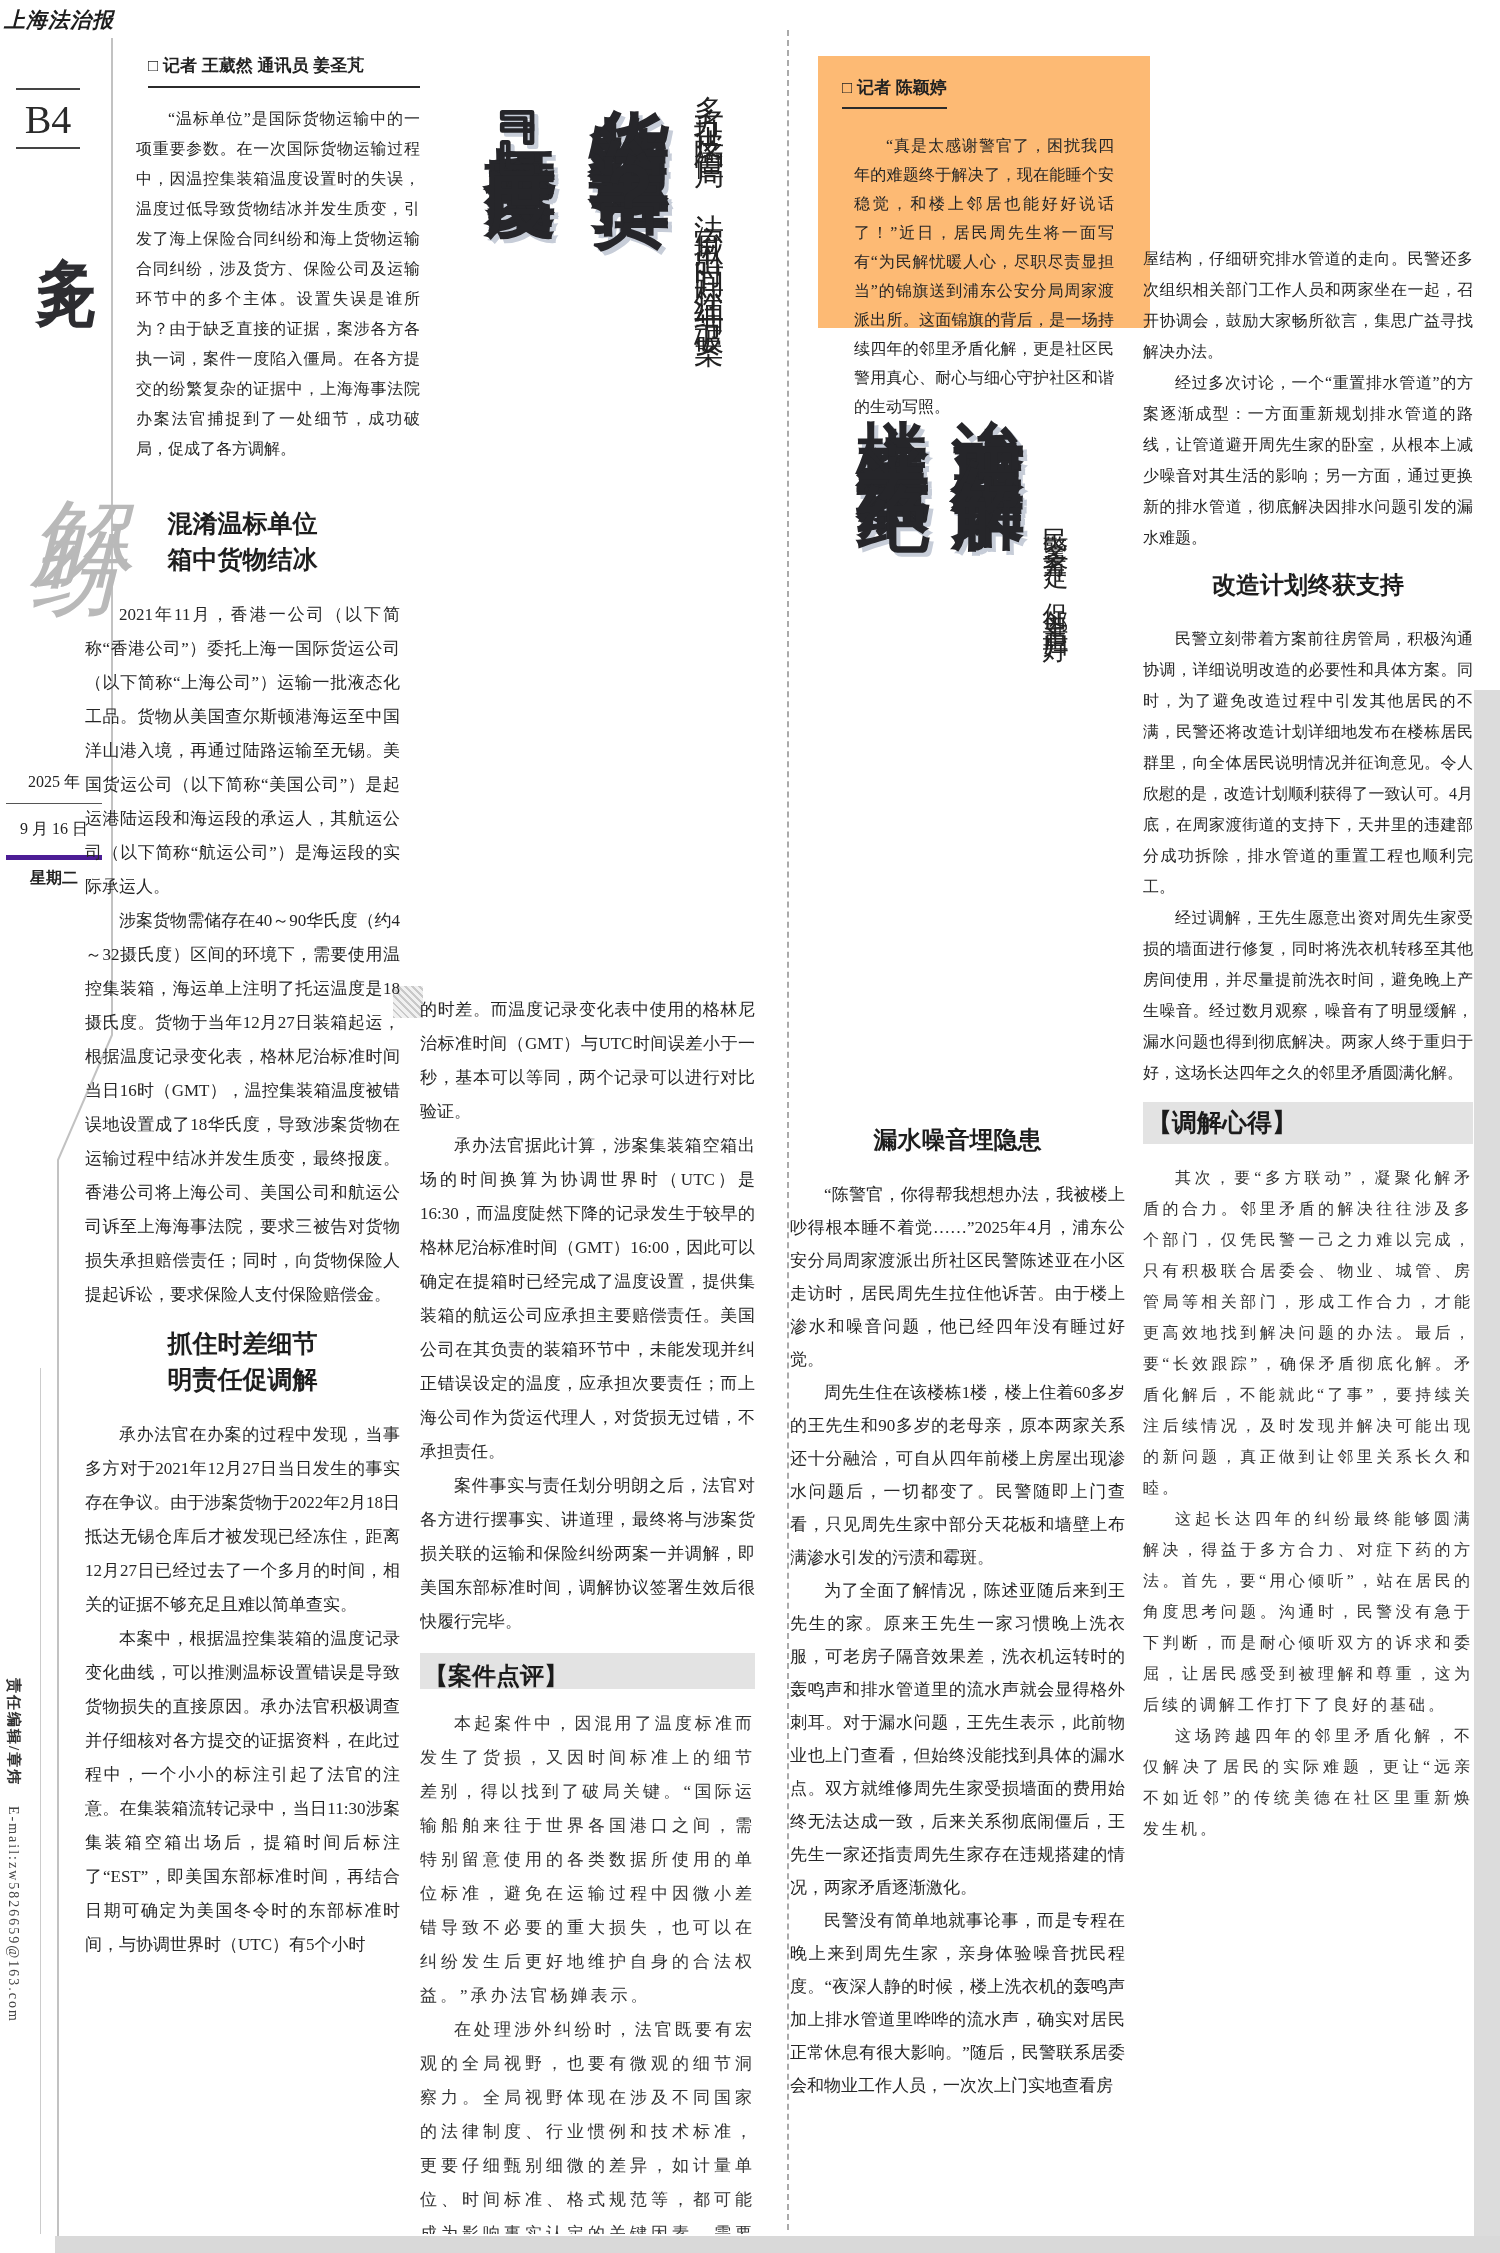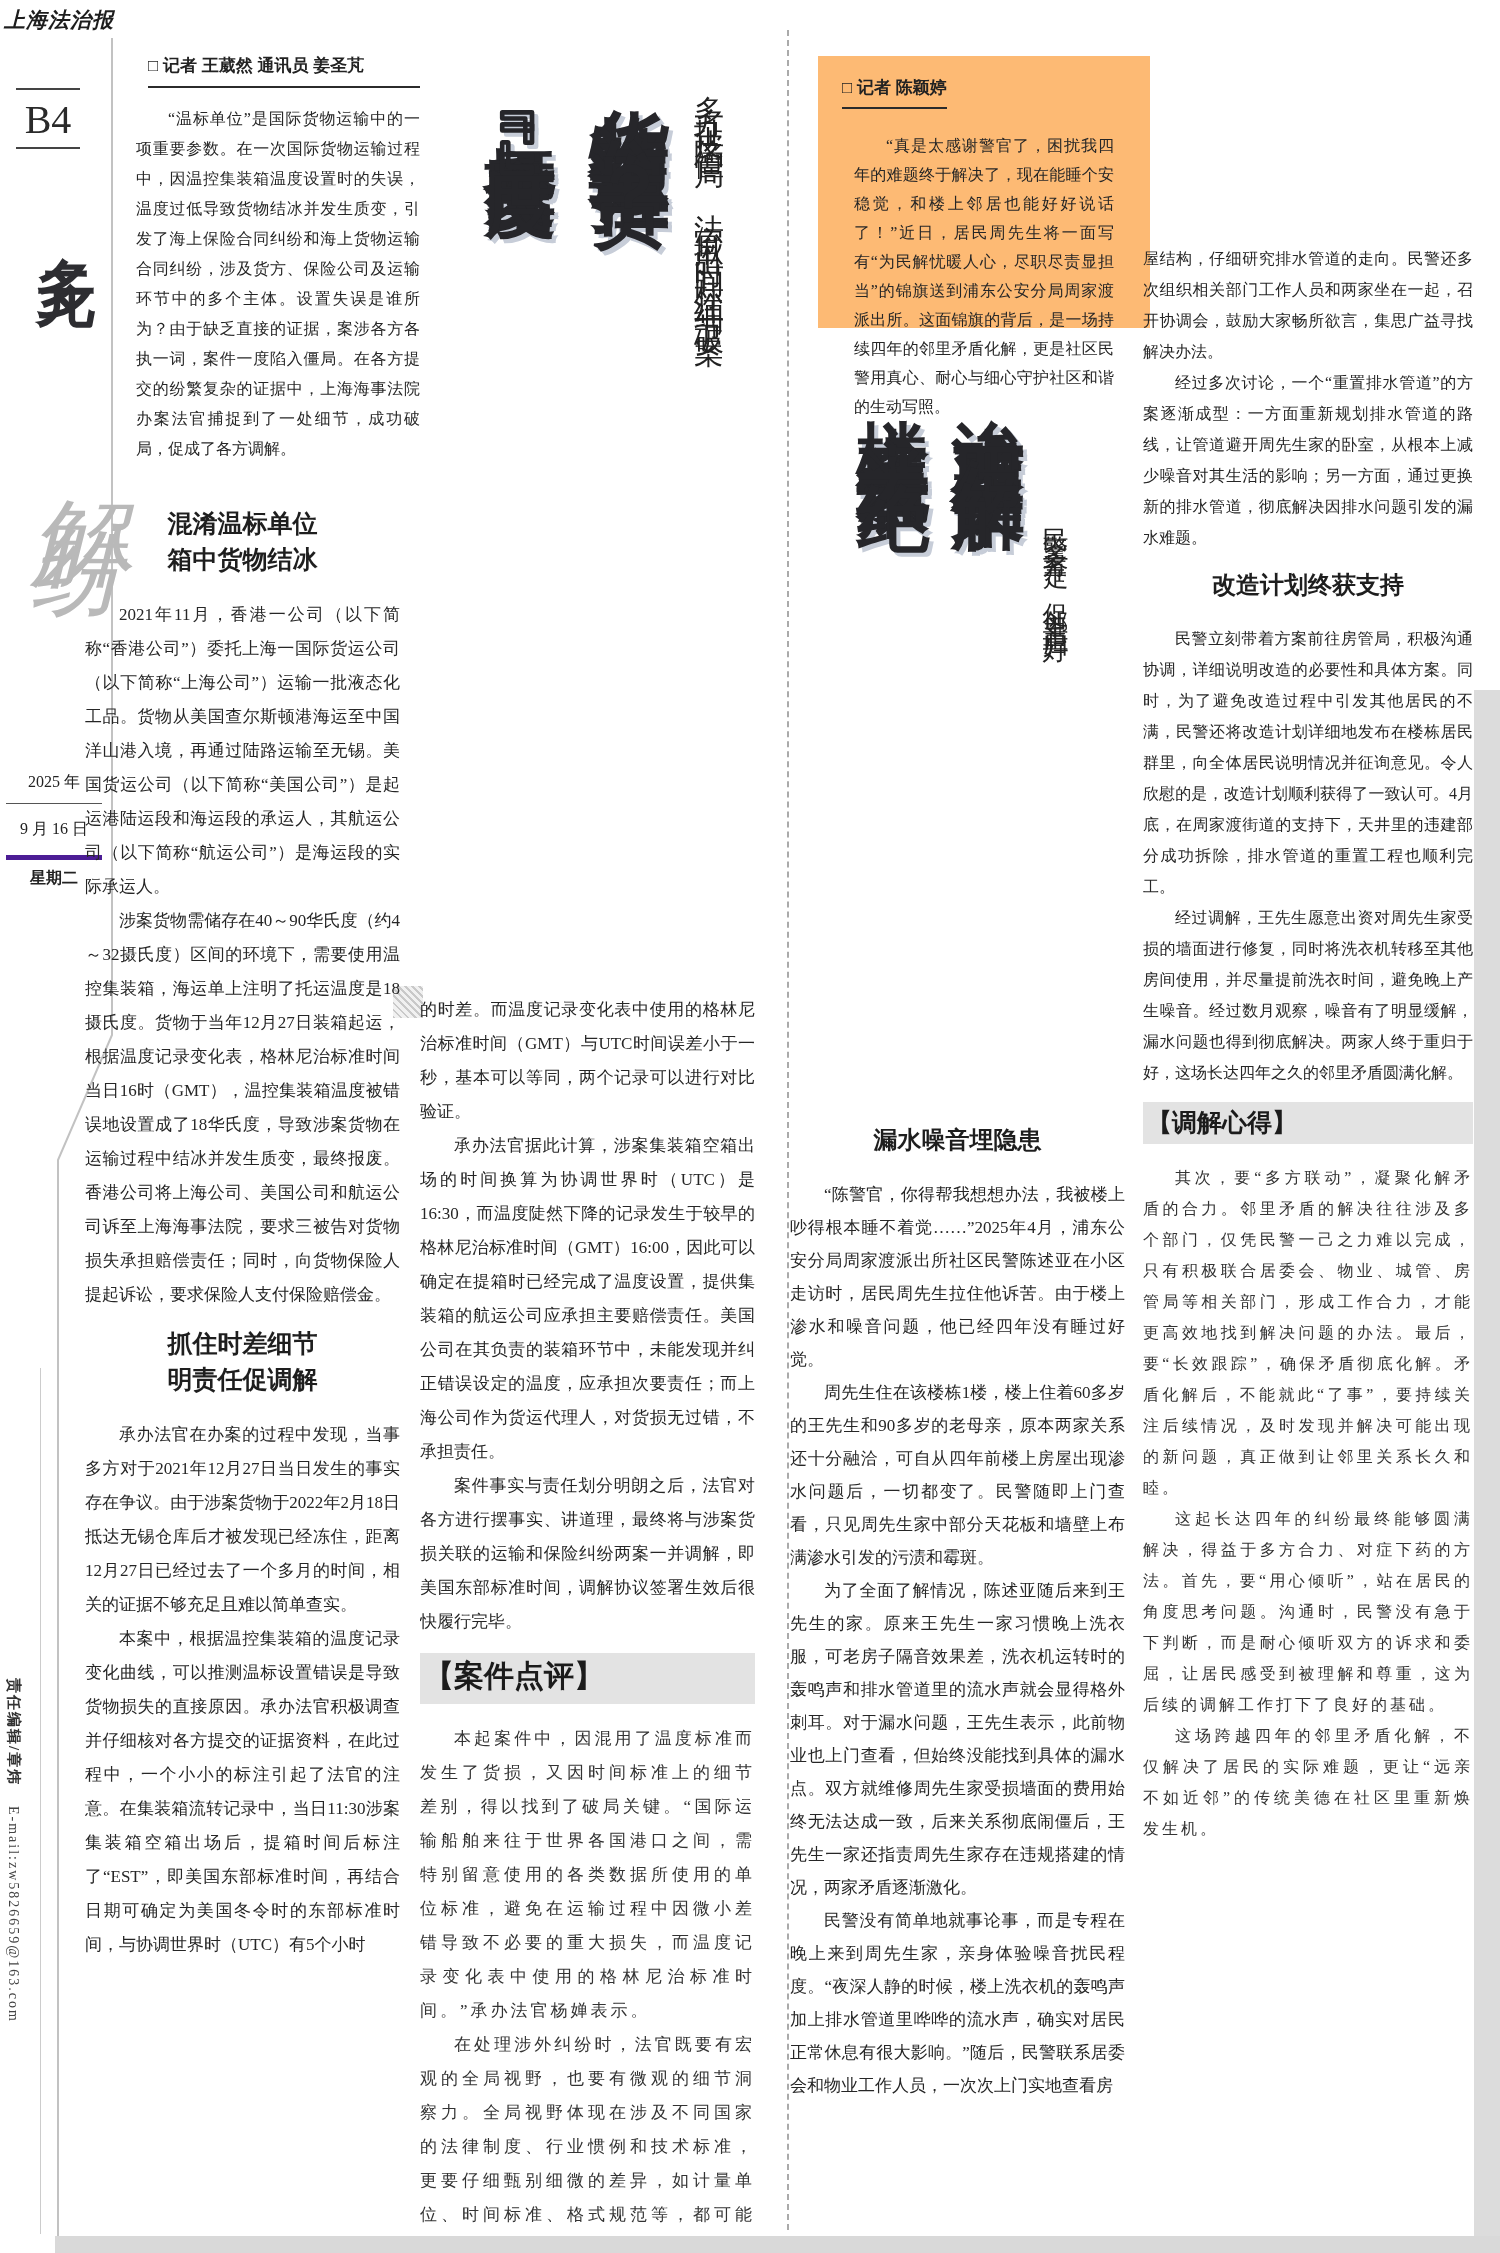--- a/index.html
+++ b/index.html
@@ -31,22 +31,22 @@
   .hatch{left:393px;top:986px;width:30px;height:32px;
          background:repeating-linear-gradient(45deg,#c9c9c9 0 2px,#f1f1f1 2px 5px);}
   
   .byline{font-family:"Liberation Sans",sans-serif;font-size:17px;font-weight:bold;color:#222;}
   .rule{height:0;border-bottom:2px solid #2b2b2b;}
   .body-col{font-size:17px;line-height:34px;text-align:justify;color:#262626;overflow:hidden;}
   .body-col p{margin:0;text-indent:2em;}
   .body-col p.noindent{text-indent:0;}
   .subhead{font-size:25px;font-weight:bold;text-align:center;color:#1e1e1e;line-height:36px;
            margin:14px 0 20px 0;text-indent:0 !important;}
-  .graybar{background:#e3e3e3;font-size:30px;font-weight:bold;color:#1b1b1b;
-           line-height:46px;height:51px;padding-left:4px;margin:14px 0 18px 0;text-indent:0 !important;}
+  .graybar{background:#e3e3e3;font-size:24px;font-weight:bold;color:#1b1b1b;
+           line-height:46px;height:36px;padding-left:4px;margin:14px 0 18px 0;text-indent:0 !important;}
   .kai{letter-spacing:3px;color:#333;}
   
   .vtitle{writing-mode:vertical-rl;text-orientation:upright;font-weight:600;color:#26262a;
           text-shadow:4px 4px 0 #c7cdd8;}
   .vkicker{writing-mode:vertical-rl;text-orientation:upright;color:#222;}
   .t1a{left:576px;top:44px;font-size:80px;letter-spacing:8px;}
   .t1b{left:472px;top:88px;font-size:72px;letter-spacing:2px;}
   .k1{left:688px;top:72px;font-size:30px;letter-spacing:11px;}
   .t2a{left:938px;top:360px;font-size:73px;letter-spacing:8px;}
   .t2b{left:843px;top:360px;font-size:73px;letter-spacing:8px;}
@@ -122,21 +122,21 @@
     </div>
     <p>承办法官在办案的过程中发现，当事多方对于2021年12月27日当日发生的事实存在争议。由于涉案货物于2022年2月18日抵达无锡仓库后才被发现已经冻住，距离12月27日已经过去了一个多月的时间，相关的证据不够充足且难以简单查实。</p>
     <p>本案中，根据温控集装箱的温度记录变化曲线，可以推测温标设置错误是导致货物损失的直接原因。承办法官积极调查并仔细核对各方提交的证据资料，在此过程中，一个小小的标注引起了法官的注意。在集装箱流转记录中，当日11:30涉案集装箱空箱出场后，提箱时间后标注了“EST”，即美国东部标准时间，再结合日期可确定为美国冬令时的东部标准时间，与协调世界时（UTC）有5个小时</p>
   </div>
 
   <div class="abs body-col colB">
     <p class="noindent">的时差。而温度记录变化表中使用的格林尼治标准时间（GMT）与UTC时间误差小于一秒，基本可以等同，两个记录可以进行对比验证。</p>
     <p>承办法官据此计算，涉案集装箱空箱出场的时间换算为协调世界时（UTC）是16:30，而温度陡然下降的记录发生于较早的格林尼治标准时间（GMT）16:00，因此可以确定在提箱时已经完成了温度设置，提供集装箱的航运公司应承担主要赔偿责任。美国公司在其负责的装箱环节中，未能发现并纠正错误设定的温度，应承担次要责任；而上海公司作为货运代理人，对货损无过错，不承担责任。</p>
     <p>案件事实与责任划分明朗之后，法官对各方进行摆事实、讲道理，最终将与涉案货损关联的运输和保险纠纷两案一并调解，即美国东部标准时间，调解协议签署生效后很快履行完毕。</p>
     <div class="graybar">【案件点评】</div>
-    <p class="kai">本起案件中，因混用了温度标准而发生了货损，又因时间标准上的细节差别，得以找到了破局关键。“国际运输船舶来往于世界各国港口之间，需特别留意使用的各类数据所使用的单位标准，避免在运输过程中因微小差错导致不必要的重大损失，而温度记录变化表中使用的格林尼治标准时间。”承办法官杨婵表示。</p>
+    <p class="kai">本起案件中，因混用了温度标准而发生了货损，又因时间标准上的细节差别，得以找到了破局关键。“国际运输船舶来往于世界各国港口之间，需特别留意使用的各类数据所使用的单位标准，避免在运输过程中因微小差错导致不必要的重大损失，也可以在纠纷发生后更好地维护自身的合法权益。”承办法官杨婵表示。</p>
     <p class="kai">在处理涉外纠纷时，法官既要有宏观的全局视野，也要有微观的细节洞察力。全局视野体现在涉及不同国家的法律制度、行业惯例和技术标准，更要仔细甄别细微的差异，如计量单位、时间标准、格式规范等，都可能成为影响事实认定的关键因素，需要法官具备一定的专业素养，能够理解并运用专业信息，必要时借助专家意见进行验证。</p>
   </div>
 
   <div class="abs a2-introbox">
     <div class="a2-byline-wrap">
       <span class="byline">□ 记者 陈颖婷</span>
     </div>
     <div class="a2-intro">
       <p>“真是太感谢警官了，困扰我四年的难题终于解决了，现在能睡个安稳觉，和楼上邻居也能好好说话了！”近日，居民周先生将一面写有“为民解忧暖人心，尽职尽责显担当”的锦旗送到浦东公安分局周家渡派出所。这面锦旗的背后，是一场持续四年的邻里矛盾化解，更是社区民警用真心、耐心与细心守护社区和谐的生动写照。</p>
     </div>

